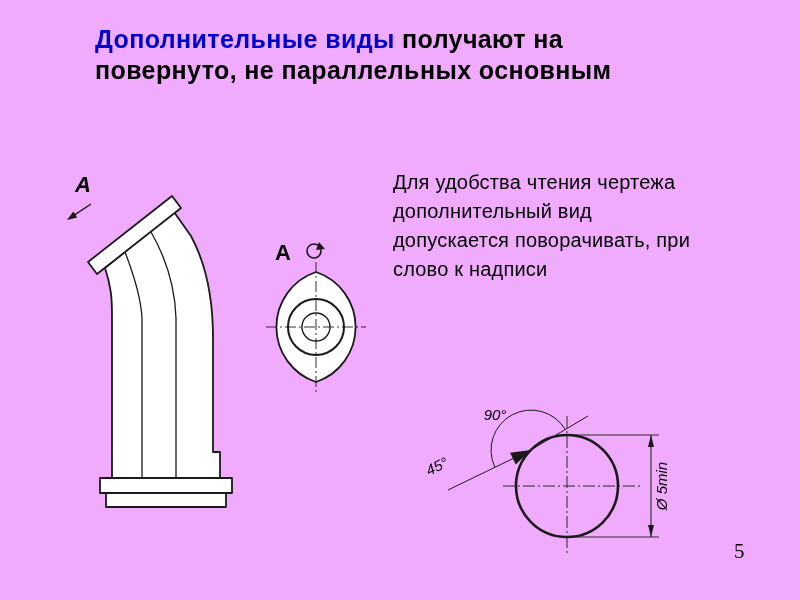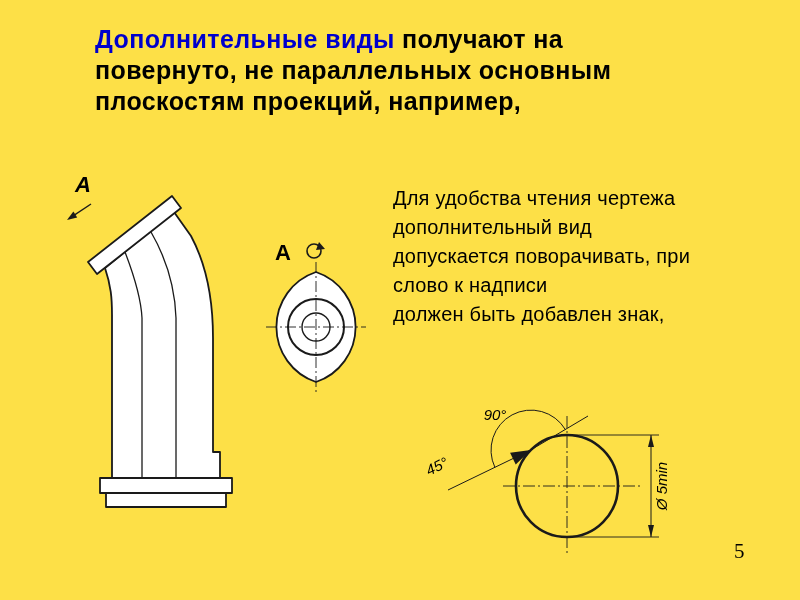--- a/index.html
+++ b/index.html
@@ -1,57 +1,55 @@
 <!DOCTYPE html>
 <html><head>
 <meta charset="utf-8">
 <style>
   * { margin:0; padding:0; box-sizing:border-box; }
   html,body { background:#ffffff; }
   .slide {
-    position:relative; width:800px; height:600px; background:#fde047;
+    position:relative; width:800px; height:600px; background:#f0abfc;
     overflow:hidden; color:#000;
     font-family:"Liberation Sans","DejaVu Sans",sans-serif;
   }
   .title {
     position:absolute; left:95px; top:24px;
     font-size:25px; line-height:31px; font-weight:700; letter-spacing:0.4px;
   }
   .title .hl { color:#0000cc; }
   .body-text {
-    position:absolute; left:393px; top:184px;
+    position:absolute; left:393px; top:168px;
     font-size:20px; line-height:29px; letter-spacing:0.2px;
   }
   .page-number {
     position:absolute; left:734px; top:539px;
     font-size:21px; font-family:"Liberation Serif","DejaVu Serif",serif;
   }
   svg { position:absolute; }
   .svg-pipe { left:55px; top:170px; }
   .svg-view { left:255px; top:225px; }
   .svg-sign { left:415px; top:390px; }
   svg text { font-family:"Liberation Sans","DejaVu Sans",sans-serif; }
 </style>
 </head>
 <body>
 
 <div class="slide">
 
   <div class="title">
     <div class="tline"><span class="hl">Дополнительные виды</span><span> получают на</span></div>
     <div class="tline">повернуто, не параллельных основным</div>
-    <div class="tline">плоскостям проекций, например,</div>
   </div>
 
   <div class="body-text">
     <div>Для удобства чтения чертежа</div>
     <div>дополнительный вид</div>
     <div>допускается поворачивать, при</div>
     <div>слово к надписи</div>
-    <div>должен быть добавлен знак,</div>
   </div>
 
   <svg class="svg-pipe" width="190" height="365" viewBox="0 0 190 365">
     <g stroke="#1a1a1a" fill="none" stroke-width="1.8" stroke-linejoin="round">
       <path fill="#ffffff" d="M 50,98 C 56,116 57,128 57,145 L 57,308 L 165,308 L 165,282 L 158,282 L 158,168 C 158,126 150,92 136,66 L 119,42 Z"></path>
       <path stroke-width="1.3" d="M 70,82 C 80,108 86,128 87,148 L 87,308"></path>
       <path stroke-width="1.3" d="M 96,62 C 111,88 120,118 121,148 L 121,308"></path>
       <path fill="#ffffff" d="M 33,92 L 117,26 L 126,38 L 42,104 Z"></path>
       <rect fill="#ffffff" x="45" y="308" width="132" height="15"></rect>
       <rect fill="#ffffff" x="51" y="323" width="120" height="14"></rect>

